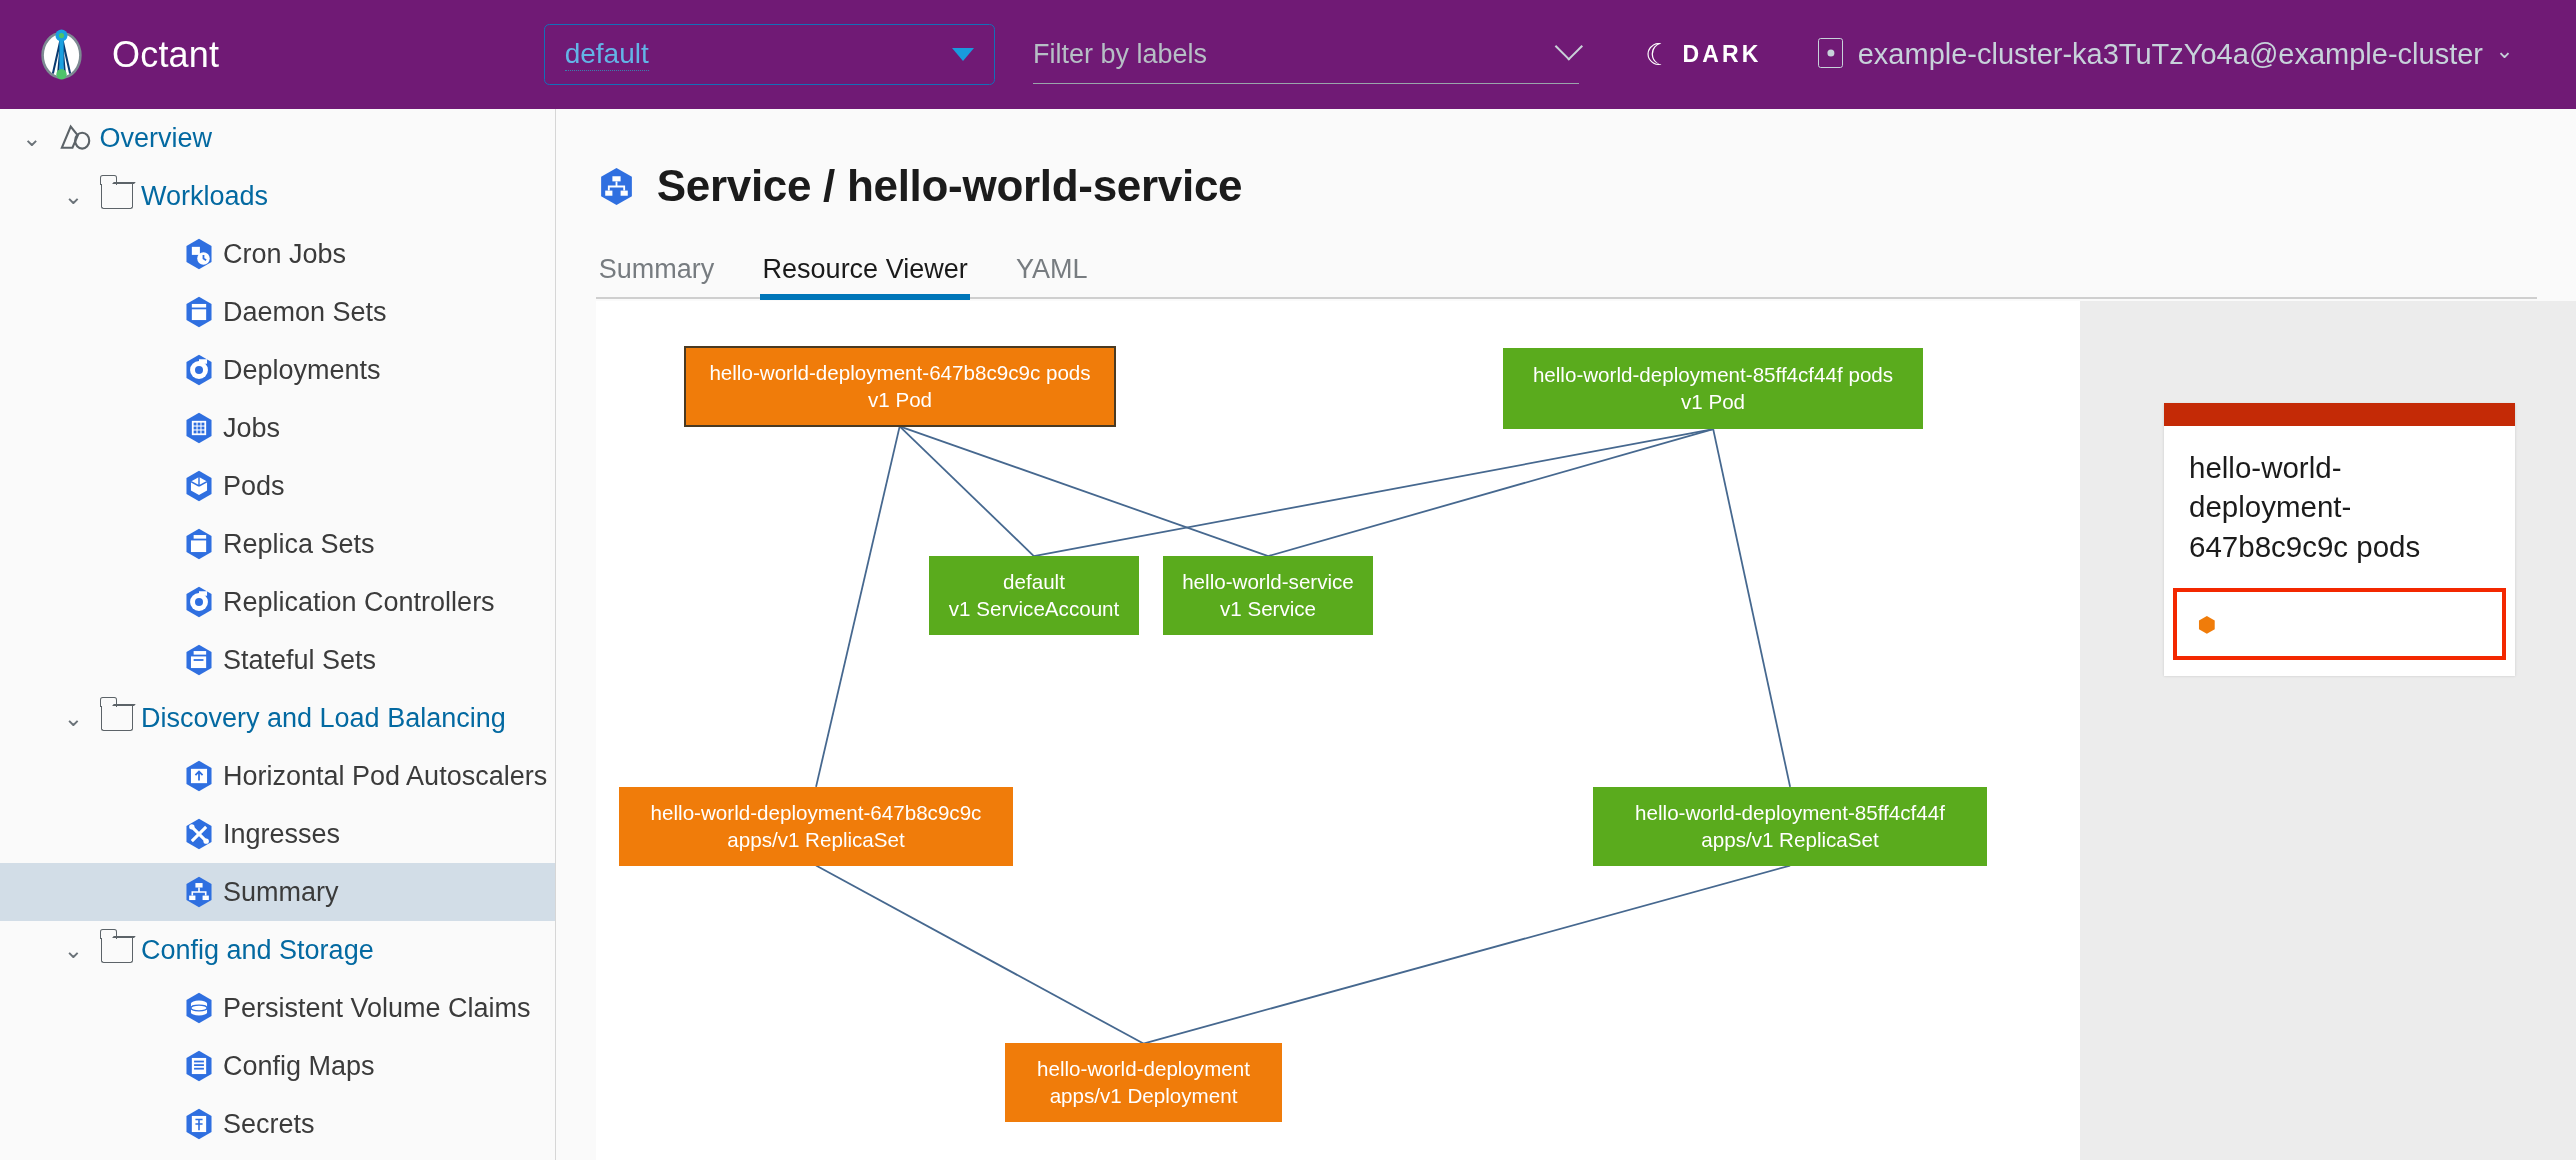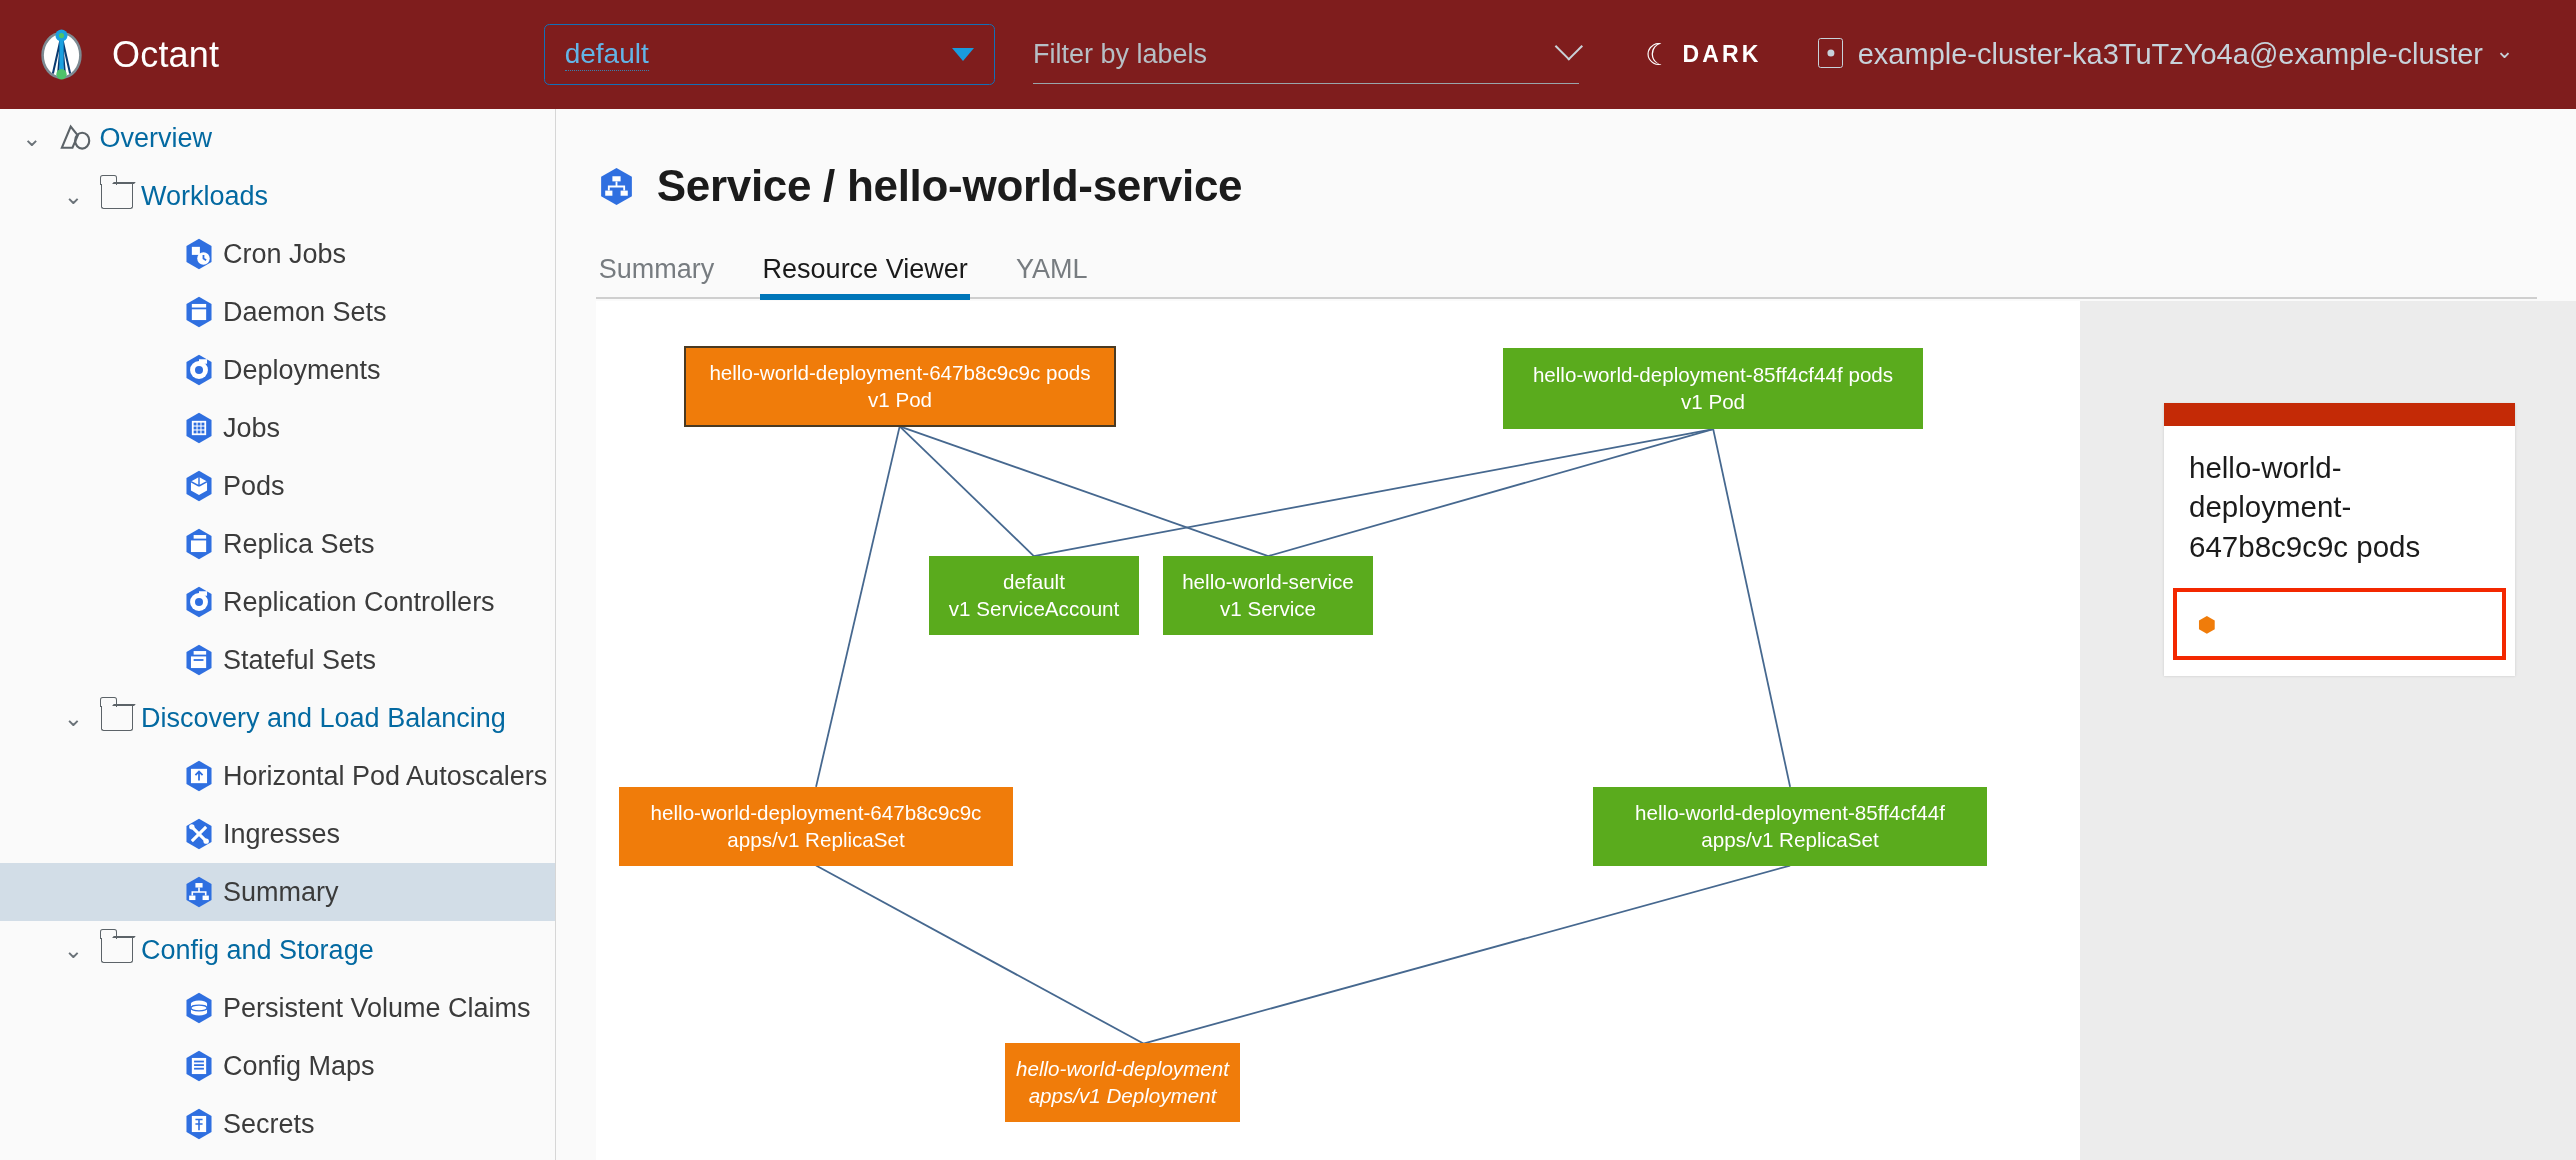--- a/index.html
+++ b/index.html
@@ -7,21 +7,21 @@
     width: 2576px; height: 1160px;
     font-family: "Liberation Sans", sans-serif;
     background: #fafafa;
     overflow: hidden;
   }
 
   
   #header {
     position: absolute; top: 0; left: 0;
     width: 2576px; height: 109px;
-    background: #7f1d1d;
+    background: #701a75;
     display: flex; align-items: center;
   }
   #brand { display: flex; align-items: center; margin-left: 34px; width: 501px; }
   #brand-logo { width: 55px; height: 55px; flex: 0 0 55px; }
   #brand-name {
     color: #ffffff; font-size: 36px; font-weight: 400;
     margin-left: 23px; letter-spacing: 0.2px;
   }
 
   #ns-select {
@@ -506,21 +506,21 @@
         <div>v1 Service</div>
       </div>
       <div class="node orange" style="left: 23px; top: 486px; width: 394px; height: 79px;">
         <div>hello-world-deployment-647b8c9c9c</div>
         <div>apps/v1 ReplicaSet</div>
       </div>
       <div class="node green" style="left: 997px; top: 486px; width: 394px; height: 79px;">
         <div>hello-world-deployment-85ff4cf44f</div>
         <div>apps/v1 ReplicaSet</div>
       </div>
-      <div class="node orange" style="left: 409px; top: 742px; width: 235px; height: 79px; font-style: italic;">
+      <div class="node orange" style="left: 409px; top: 742px; width: 277px; height: 79px;">
         <div>hello-world-deployment</div>
         <div>apps/v1 Deployment</div>
       </div>
     </div>
 
   <div id="side-panel">
     <div id="detail-card">
       <div id="detail-card-bar" style="background: rgb(196, 42, 6);"></div>
       <div id="detail-card-title">hello-world-deployment-647b8c9c9c pods</div>
       <div id="detail-status-box" style="border-color: rgb(243, 40, 0);">

